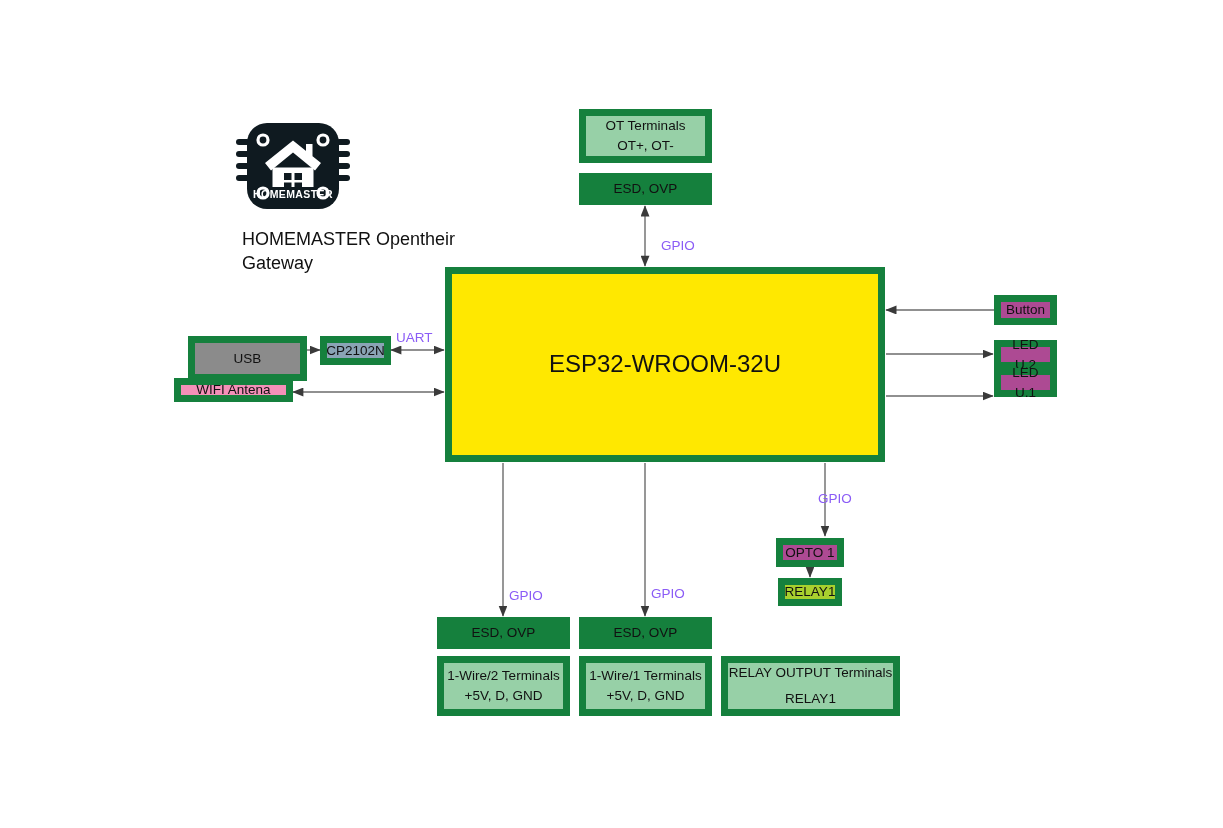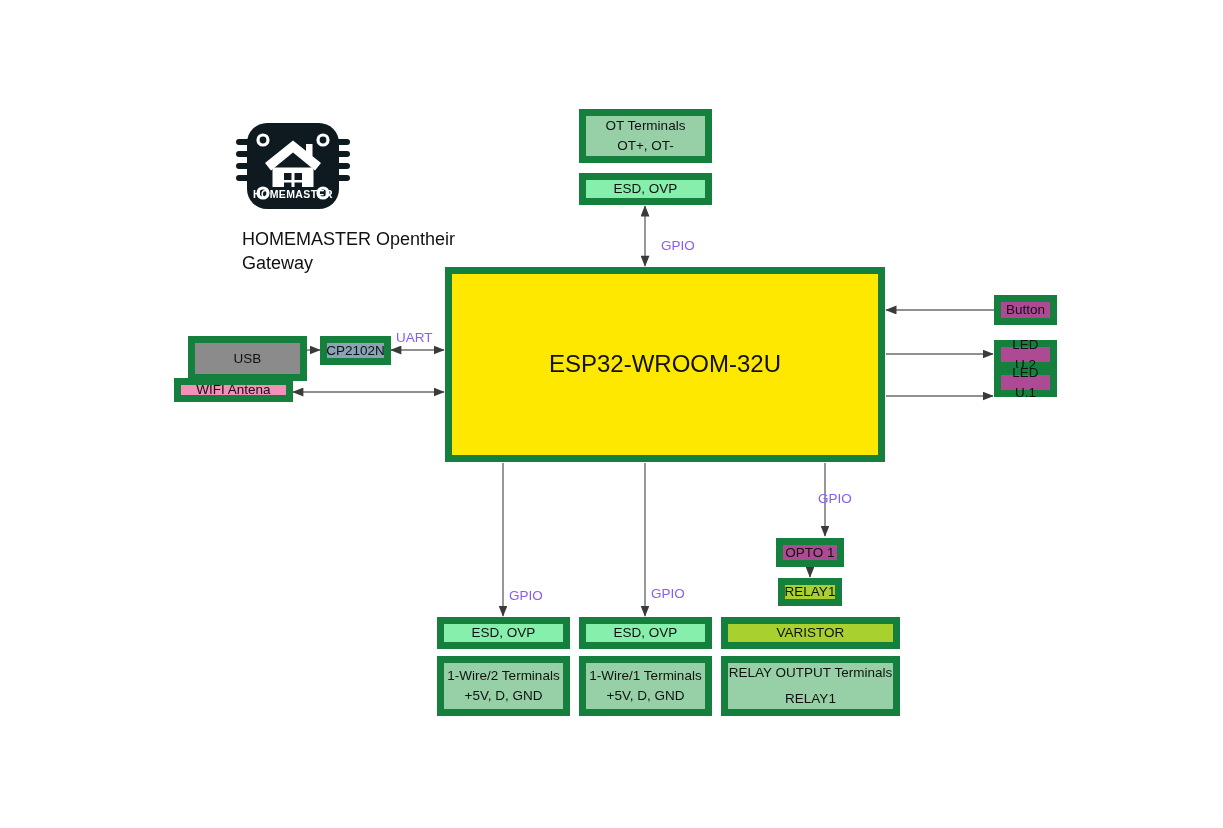--- a/index.html
+++ b/index.html
@@ -7,21 +7,21 @@
        font-family:"Liberation Sans","DejaVu Sans",sans-serif;color:#111111;}
   #canvas{position:absolute;left:0;top:0;width:1223px;height:828px;}
   svg.wires{position:absolute;left:0;top:0;width:1223px;height:828px;pointer-events:none;}
 
   .node{position:absolute;box-sizing:border-box;border:7px solid #15803d;
         display:flex;flex-direction:column;align-items:center;justify-content:center;
         text-align:center;line-height:1.45;}
   .node span{display:block;}
 
   .green{background:#97d0a7;}
-  .purple{background:#86efac;}
+  .purple{background:#15803d;}
   .yellow{background:#ffe800;}
   .grey{background:#8b8b8b;}
   .slate{background:#8aa4b5;}
   .pink{background:#f490b8;}
   .magenta{background:#ad4a93;}
   .olive{background:#a8d02e;}
 
   .f13{font-size:13.5px;}
   .f24{font-size:24px;}
 
@@ -171,23 +171,20 @@
 
   <div class="node purple f13" style="left:579px;top:617px;width:133px;height:32px;">
     <span>ESD, OVP</span>
   </div>
 
   <div class="node green f13" style="left:579px;top:656px;width:133px;height:60px;">
     <span>1-Wire/1 Terminals</span>
     <span>+5V, D, GND</span>
   </div>
 
-  <div class="node olive f13" style="left:721px;top:617px;width:179px;height:32px;">
-    <span>VARISTOR</span>
-  </div>
 
   <div class="node green f13" style="left:721px;top:656px;width:179px;height:60px;justify-content:space-between;">
     <span>RELAY OUTPUT Terminals</span>
     <span>RELAY1</span>
   </div>
 
   <div class="wlabel" style="left:661px;top:238px;">GPIO</div>
   <div class="wlabel" style="left:396px;top:330px;">UART</div>
   <div class="wlabel" style="left:509px;top:588px;">GPIO</div>
   <div class="wlabel" style="left:651px;top:586px;">GPIO</div>

